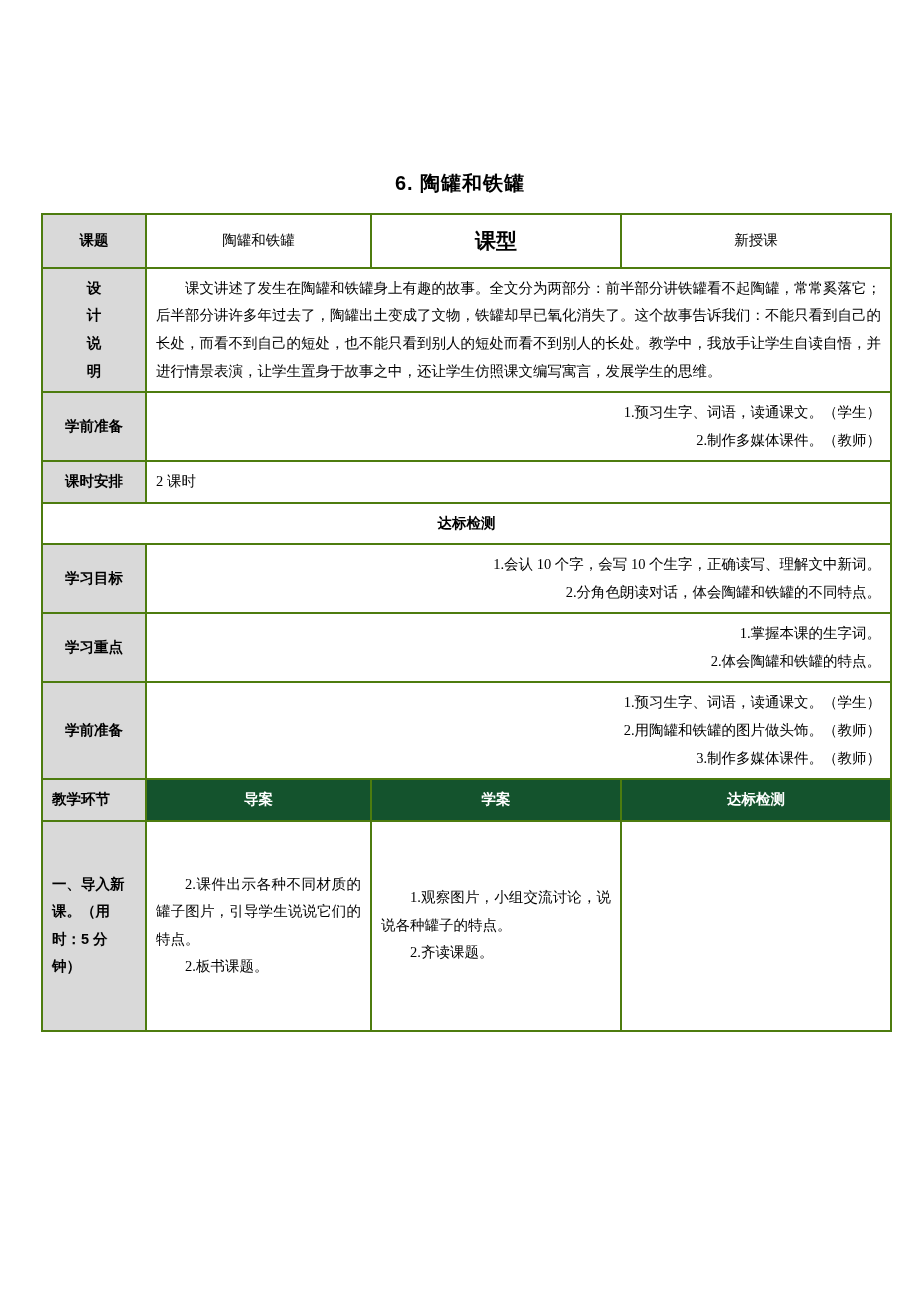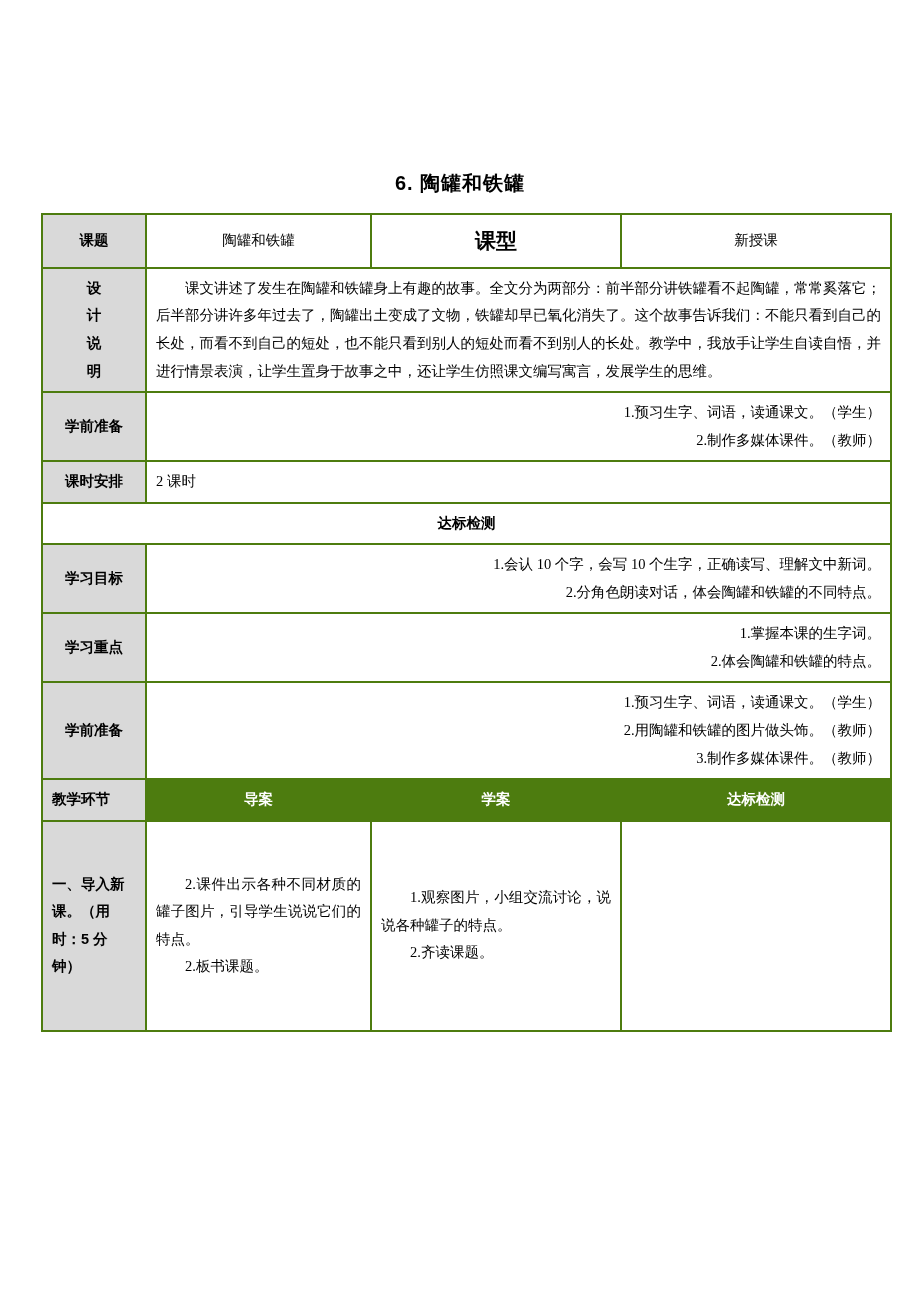--- a/index.html
+++ b/index.html
@@ -98,21 +98,21 @@
     text-align: right;
   }
   .section-head {
     text-align: center;
     font-family: "Liberation Sans", "DejaVu Sans", sans-serif;
     font-weight: bold;
     font-size: 15.5px;
     padding: 7px 4px;
   }
   .hdr-dark {
-    background: #4d7c0f;
+    background: #14532d;
     color: #ffffff;
     text-align: center;
     font-family: "Liberation Sans", "DejaVu Sans", sans-serif;
     font-weight: bold;
     font-size: 15.5px;
     padding: 7px 4px;
   }
   .hdr-light {
     background: #d9d9d9;
     color: #000000;

